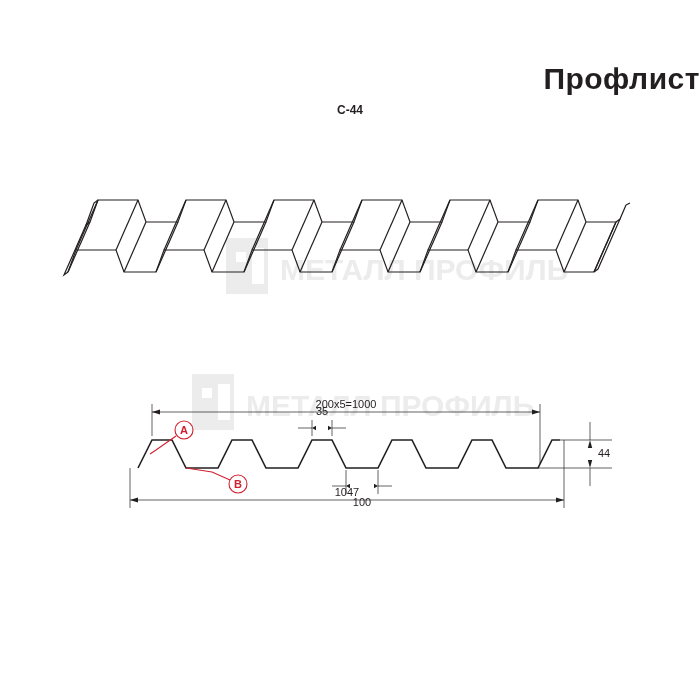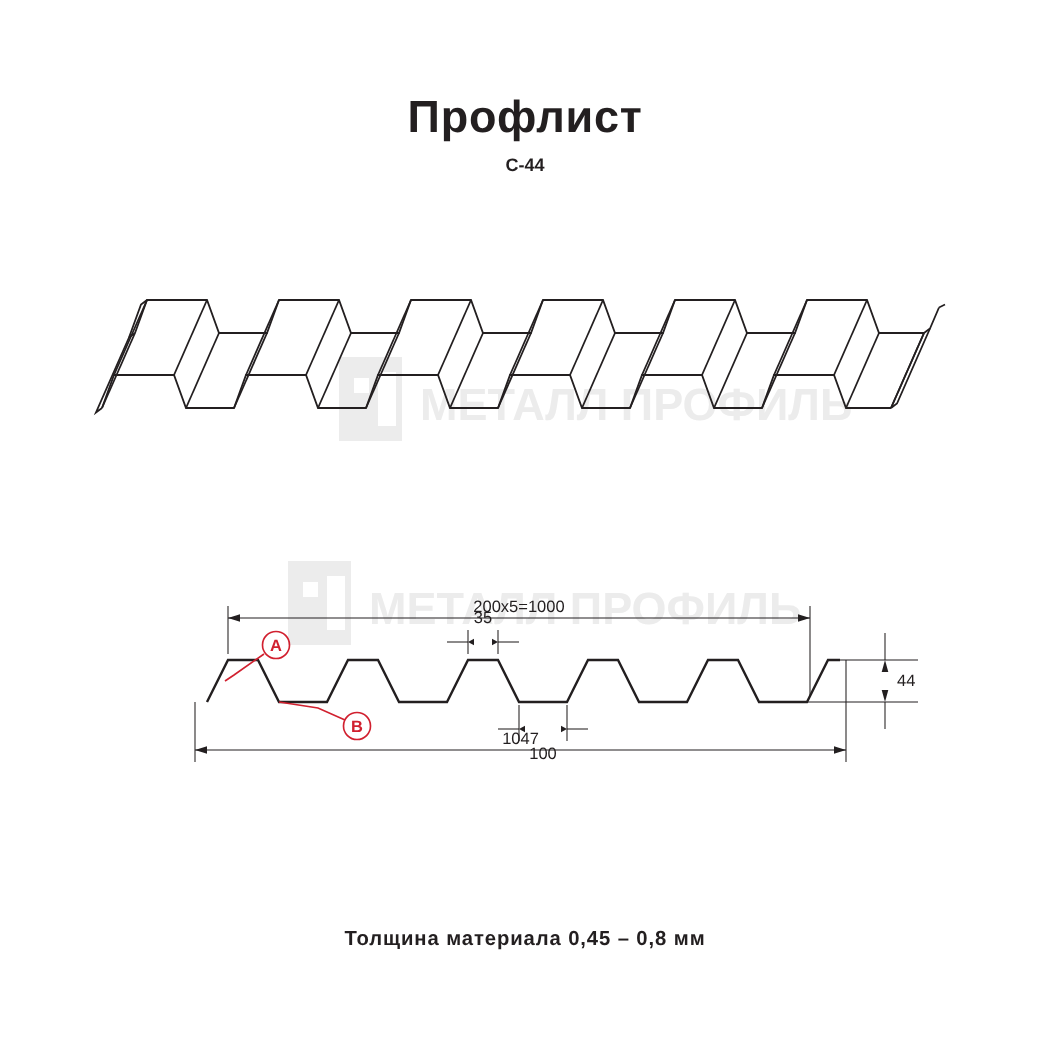--- a/index.html
+++ b/index.html
@@ -19,21 +19,21 @@
     position: absolute;
     left: 0; top: 0;
     width: 700px;
     height: 700px;
   }
   .title {
     position: absolute;
     top: 62px;
     left: 0;
     width: 700px;
-    text-align: center;
+    text-align: right;
     font-size: 30px;
     font-weight: bold;
     letter-spacing: 0.5px;
     color: #231f20;
   }
   .subtitle {
     position: absolute;
     top: 103px;
     left: 0;
     width: 700px;
@@ -217,15 +217,14 @@
         <circle cx="64" cy="40" r="9"></circle>
         <path d="M56,46 L36,60 L30,64"></path>
         <circle cx="118" cy="94" r="9"></circle>
         <path d="M110,90 L92,82 L66,78"></path>
       </g>
       <text class="lbl-red" x="64" y="44" text-anchor="middle">A</text>
       <text class="lbl-red" x="118" y="98" text-anchor="middle">B</text>
     </svg>
   </div>
 
-  <div class="footer-note">Толщина материала 0,45 – 0,8 мм</div>
 
 </div>
 
 </body></html>

